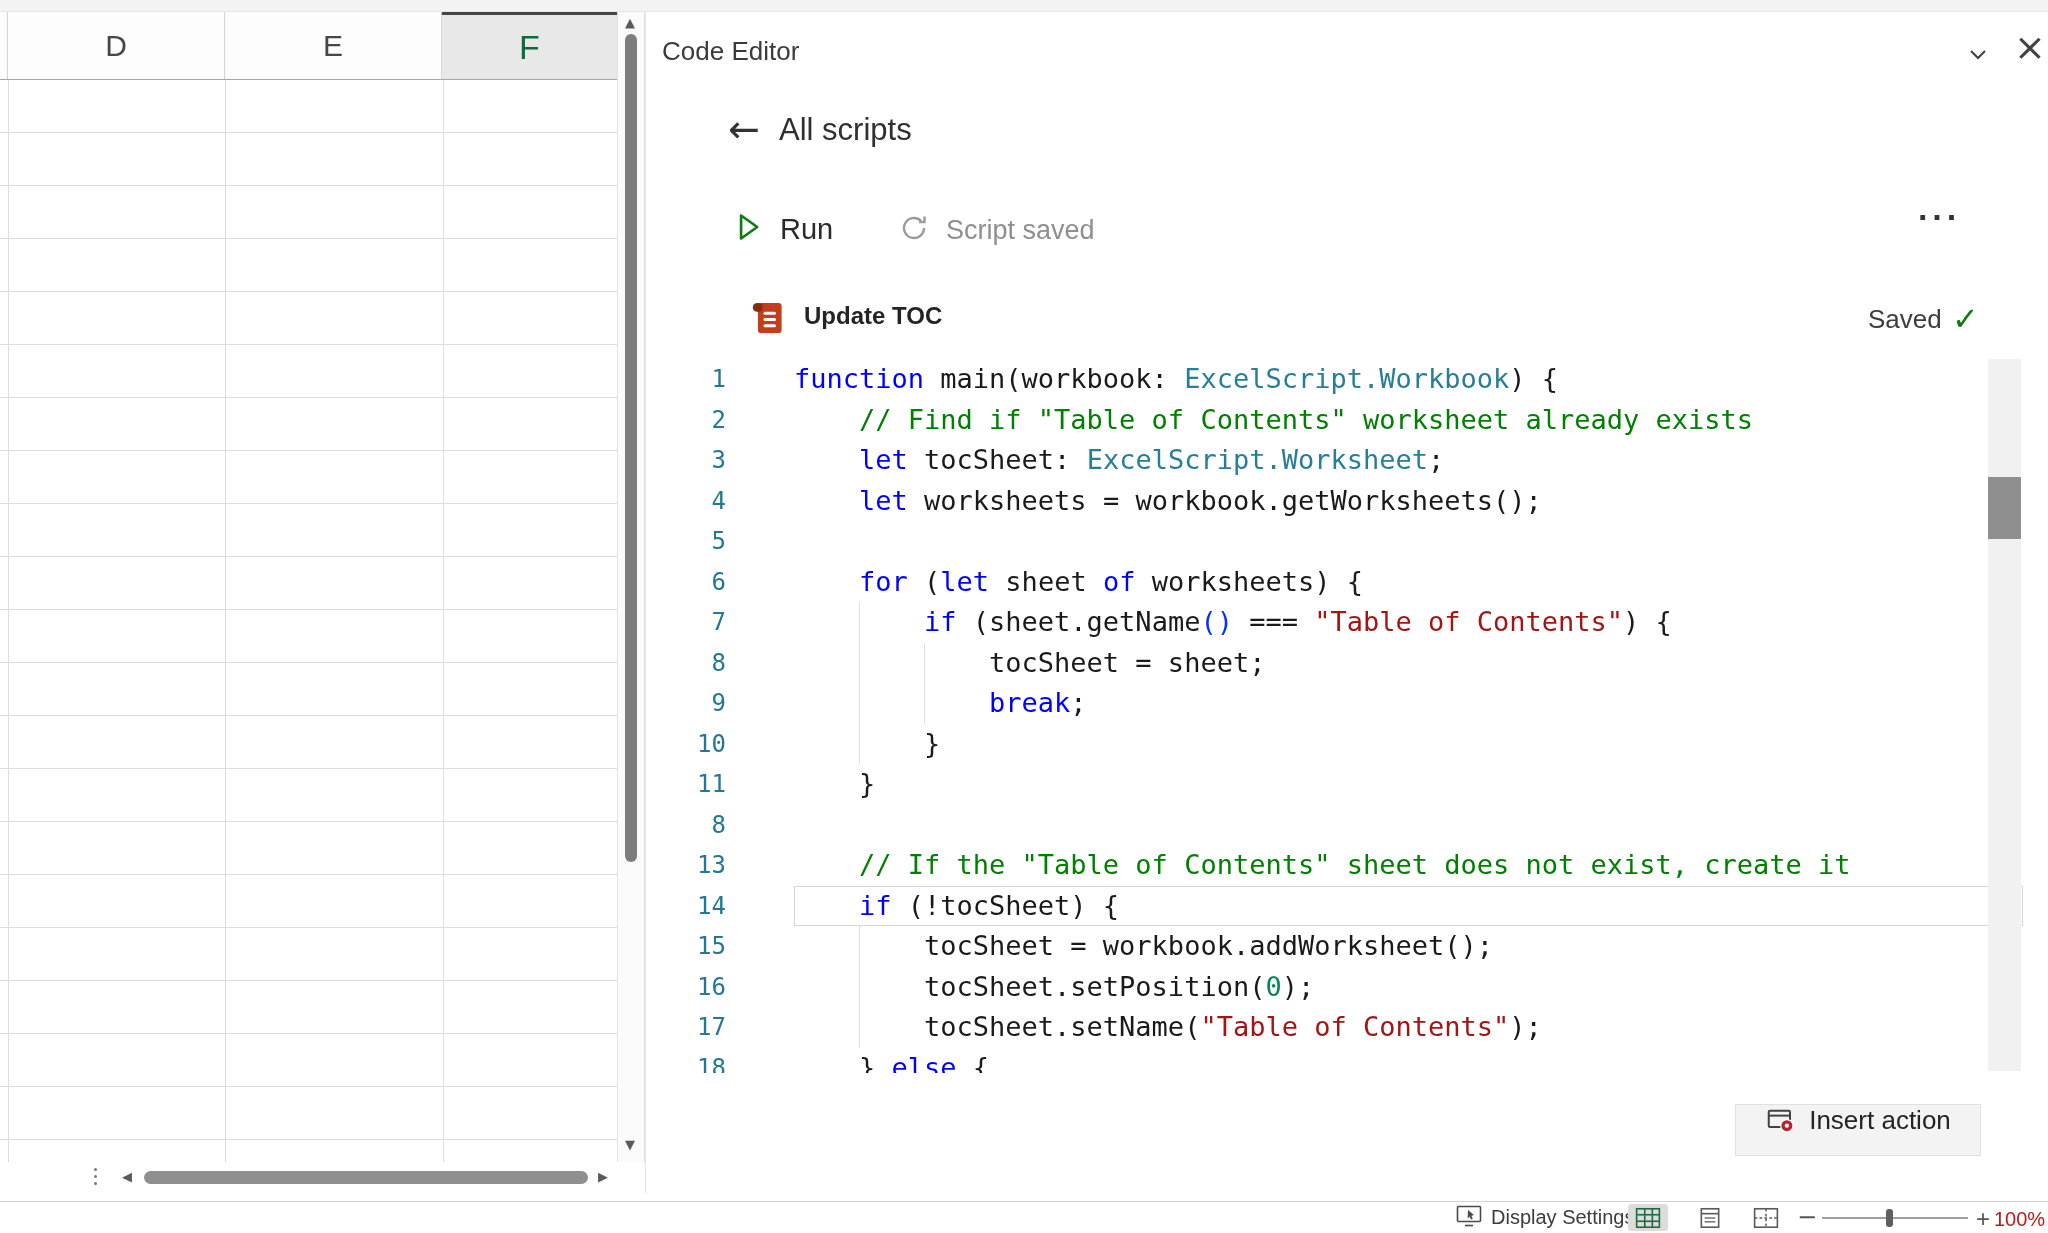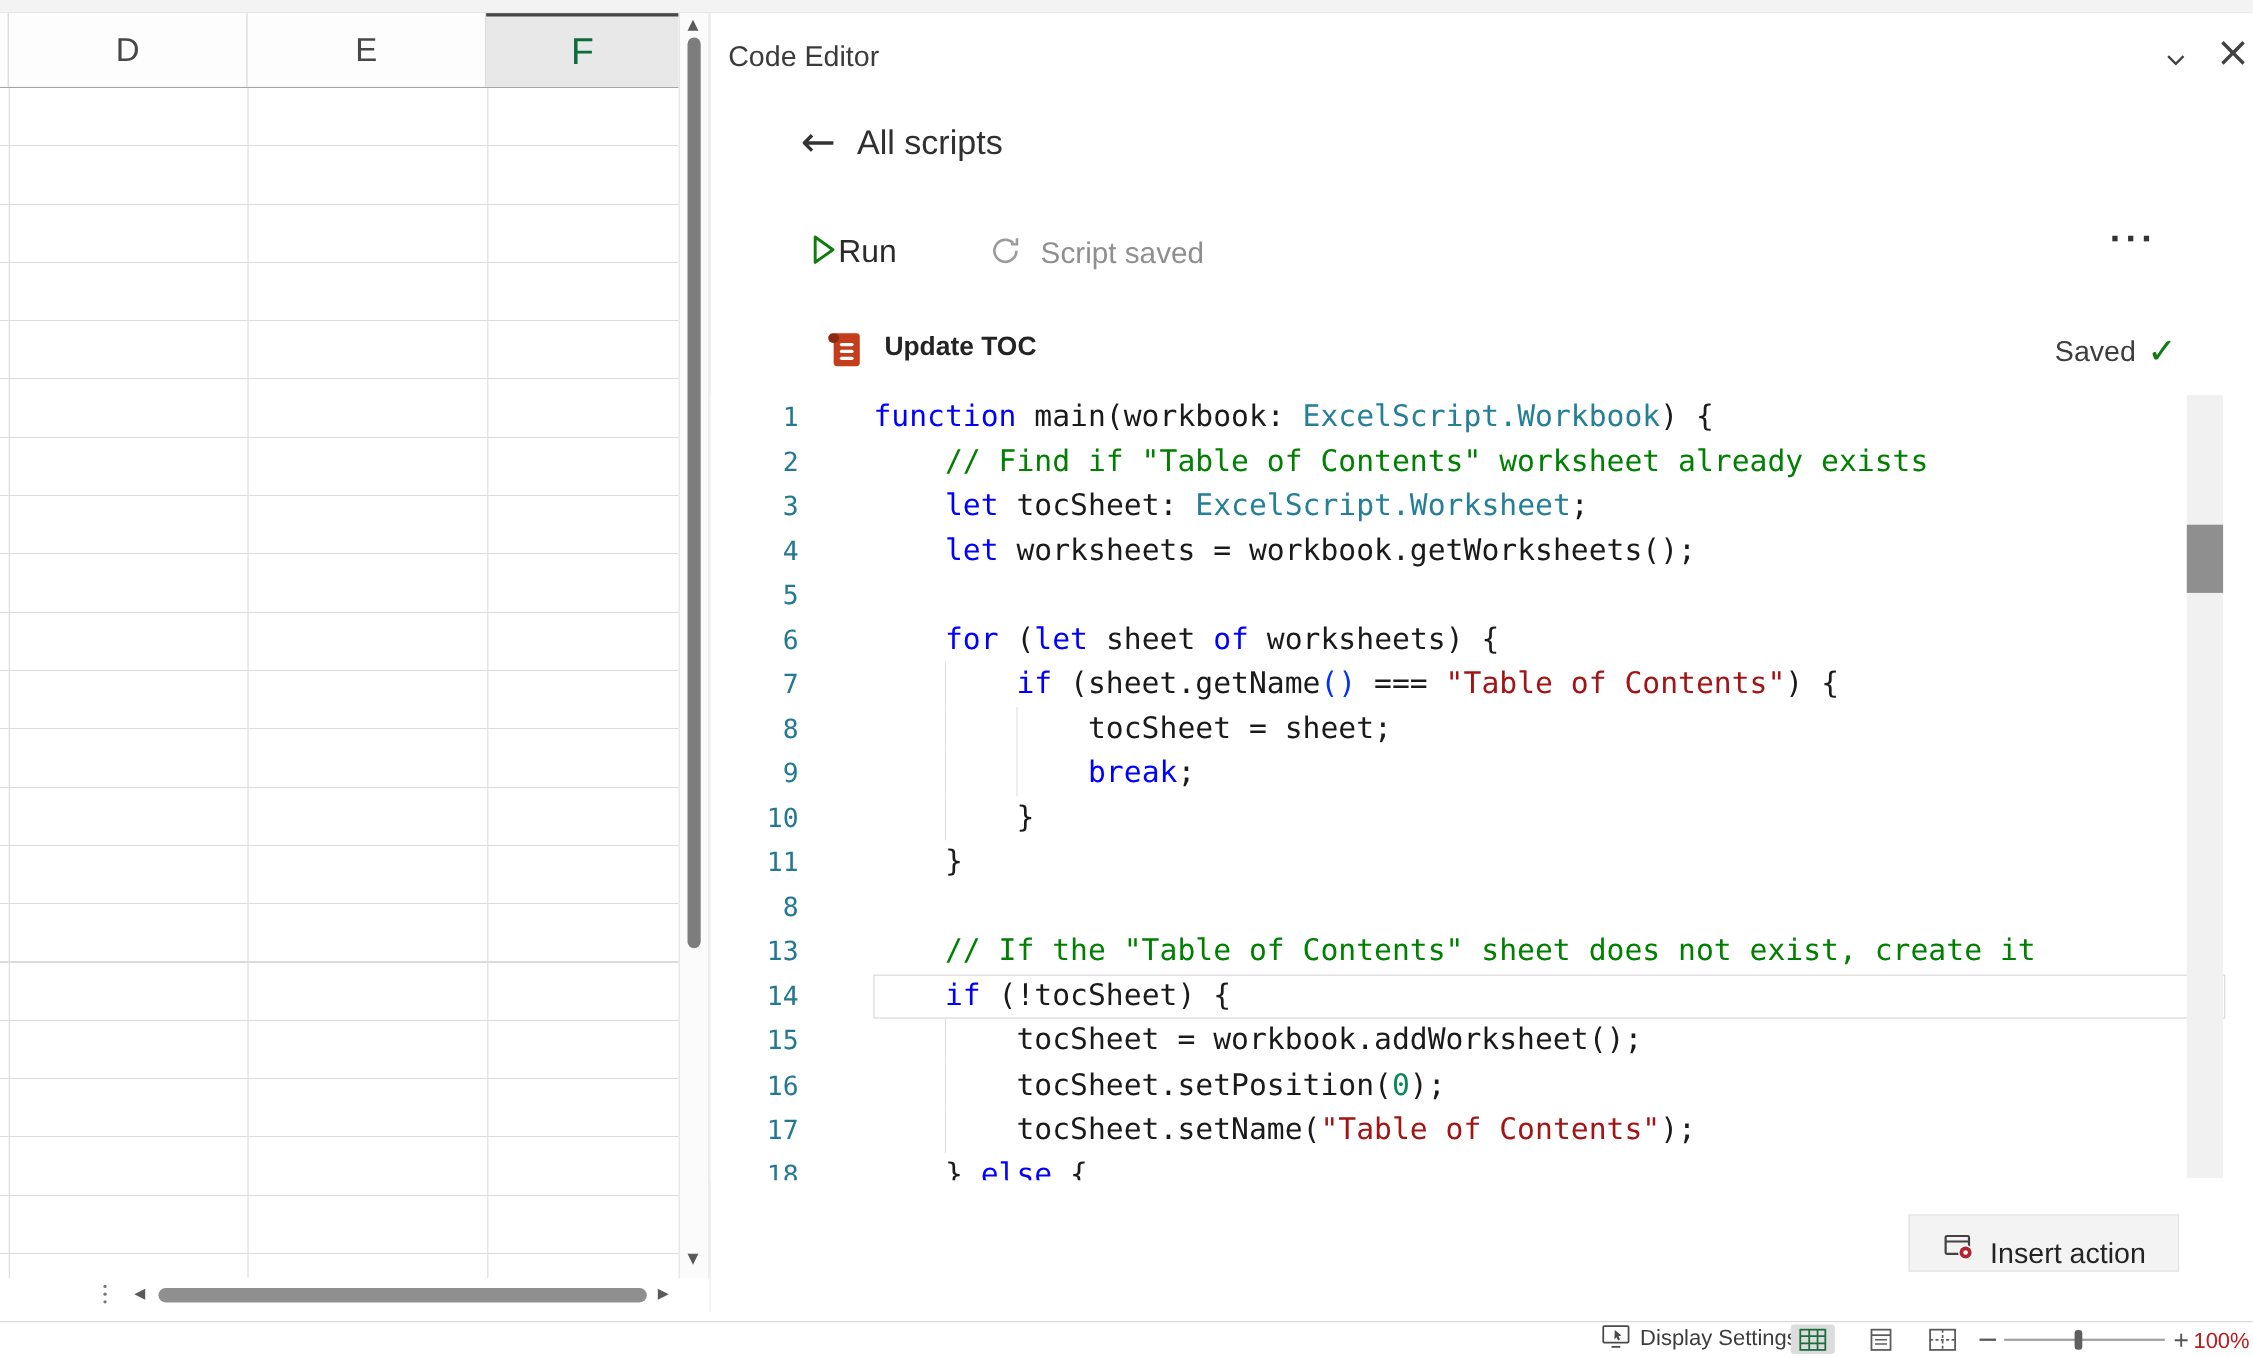--- a/index.html
+++ b/index.html
@@ -39,21 +39,21 @@
   .vthumb{position:absolute;left:7px;top:22px;width:12px;height:828px;border-radius:7px;background:#7d7d7d;}
 
   
   .panel{position:absolute;left:645px;top:12px;width:1606px;height:1181px;background:#fff;border-left:1px solid #e6e6e6;}
   .panel-title{position:absolute;left:16px;top:24px;font-size:26px;color:#3b3b3b;}
   .chev{position:absolute;left:1318px;top:28px;width:28px;height:28px;cursor:pointer;}
   .close{position:absolute;left:1368px;top:16px;font-family:"DejaVu Sans",sans-serif;font-size:38px;color:#424242;cursor:pointer;line-height:1;}
   .back-arrow{position:absolute;left:82px;top:98px;font-family:"DejaVu Sans",sans-serif;font-size:38px;color:#323232;line-height:1;cursor:pointer;}
   .all-scripts{position:absolute;left:133px;top:100px;font-size:31px;color:#303030;cursor:pointer;}
 
-  .run-btn{position:absolute;left:88px;top:200px;display:flex;align-items:center;cursor:pointer;}
+  .run-btn{position:absolute;left:88px;top:200px;display:flex;align-items:center;gap:18px;cursor:pointer;}
   .run-label{font-size:29px;color:#2b2b2b;}
   .saved-status{position:absolute;left:252px;top:200px;display:flex;align-items:center;gap:16px;}
   .saved-status-label{font-size:27px;color:#8f8f8f;}
   .more{position:absolute;left:1272px;top:186px;font-size:34px;font-weight:700;letter-spacing:3px;color:#333;cursor:pointer;}
 
   .script-row-icon{position:absolute;left:100px;top:286px;}
   .script-name{position:absolute;left:158px;top:290px;font-size:24px;font-weight:600;color:#242424;}
   .saved-label{position:absolute;left:1222px;top:292px;font-size:26px;color:#3d3d3d;}
   .check{position:absolute;left:1306px;top:288px;font-family:"DejaVu Sans",sans-serif;font-size:32px;color:#107c10;}
 
@@ -72,21 +72,21 @@
   .tok-cm{color:#008000;}
   .tok-st{color:#a31515;}
   .tok-nu{color:#098658;}
   .tok-br{color:#0431fa;}
   .tok-pl{color:#1a1a1a;}
 
   .code-scrollbar{position:absolute;left:1342px;top:347px;width:33px;height:712px;background:#f1f1f1;}
   .code-thumb{position:absolute;left:0;top:118px;width:33px;height:62px;background:#8f8f8f;}
 
   .insert-action{position:absolute;left:1089px;top:1092px;width:246px;height:52px;background:#f3f3f3;border:1px solid #e1e1e1;
-    display:flex;align-items:flex-end;justify-content:center;gap:14px;font-size:26px;color:#242424;cursor:pointer;
+    display:flex;align-items:flex-start;justify-content:center;gap:14px;font-size:26px;color:#242424;cursor:pointer;
     font-family:"Liberation Sans",sans-serif;}
 
   
   .statusbar{position:absolute;left:0;top:1201px;width:2048px;height:32px;border-top:1px solid #d4d4d4;background:#fff;}
   .ds{position:absolute;left:1456px;top:0;height:31px;display:flex;align-items:center;gap:9px;cursor:pointer;}
   .ds-label{font-size:20px;color:#3c3c3c;}
   .view-btn{position:absolute;top:2px;width:40px;height:27px;display:flex;align-items:center;justify-content:center;cursor:pointer;border-radius:3px;}
   .view-btn.active{background:#dcdcdc;}
   .zoom-minus{position:absolute;left:1797px;top:1px;font-family:"DejaVu Sans",sans-serif;font-size:24px;color:#555;cursor:pointer;}
   .zoom-slider{position:absolute;left:1822px;top:15px;width:146px;height:2px;background:#a0a0a0;cursor:pointer;}

